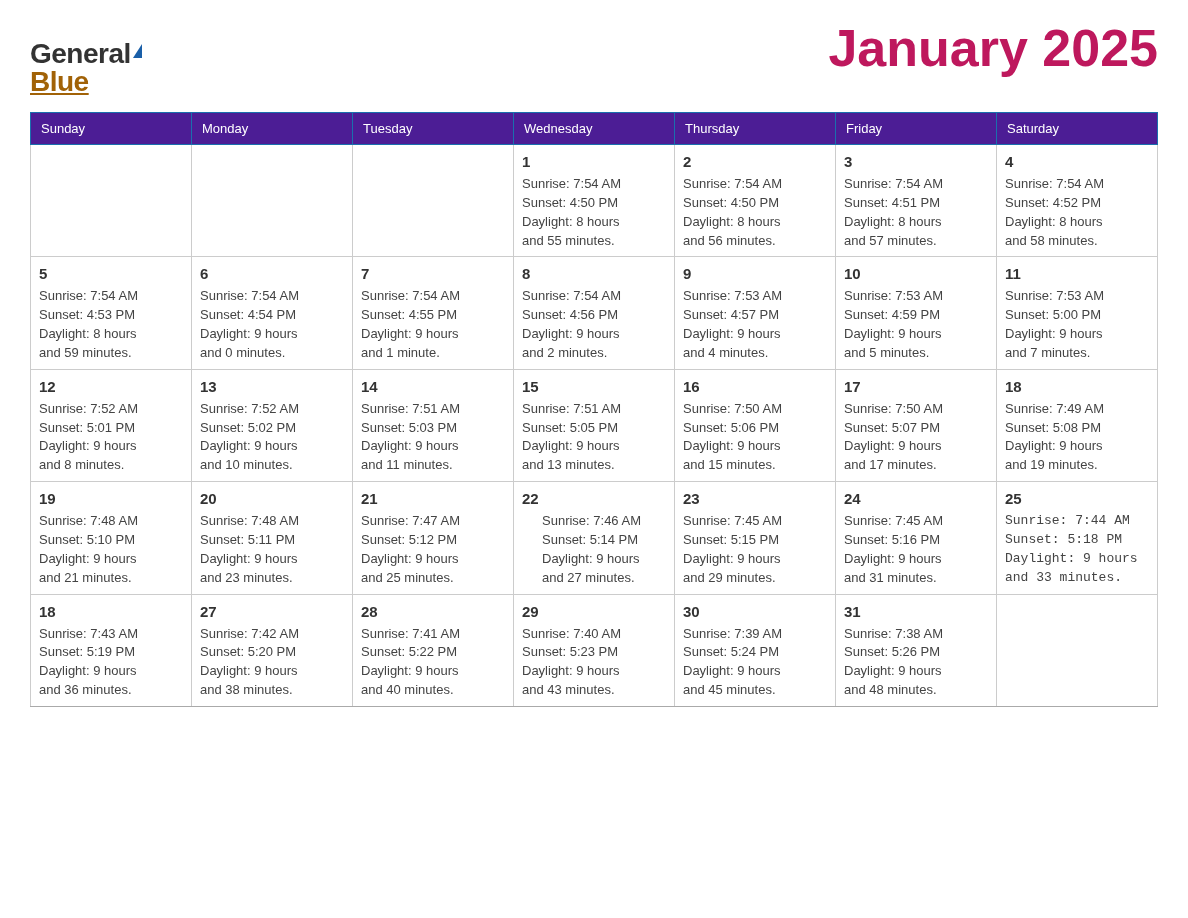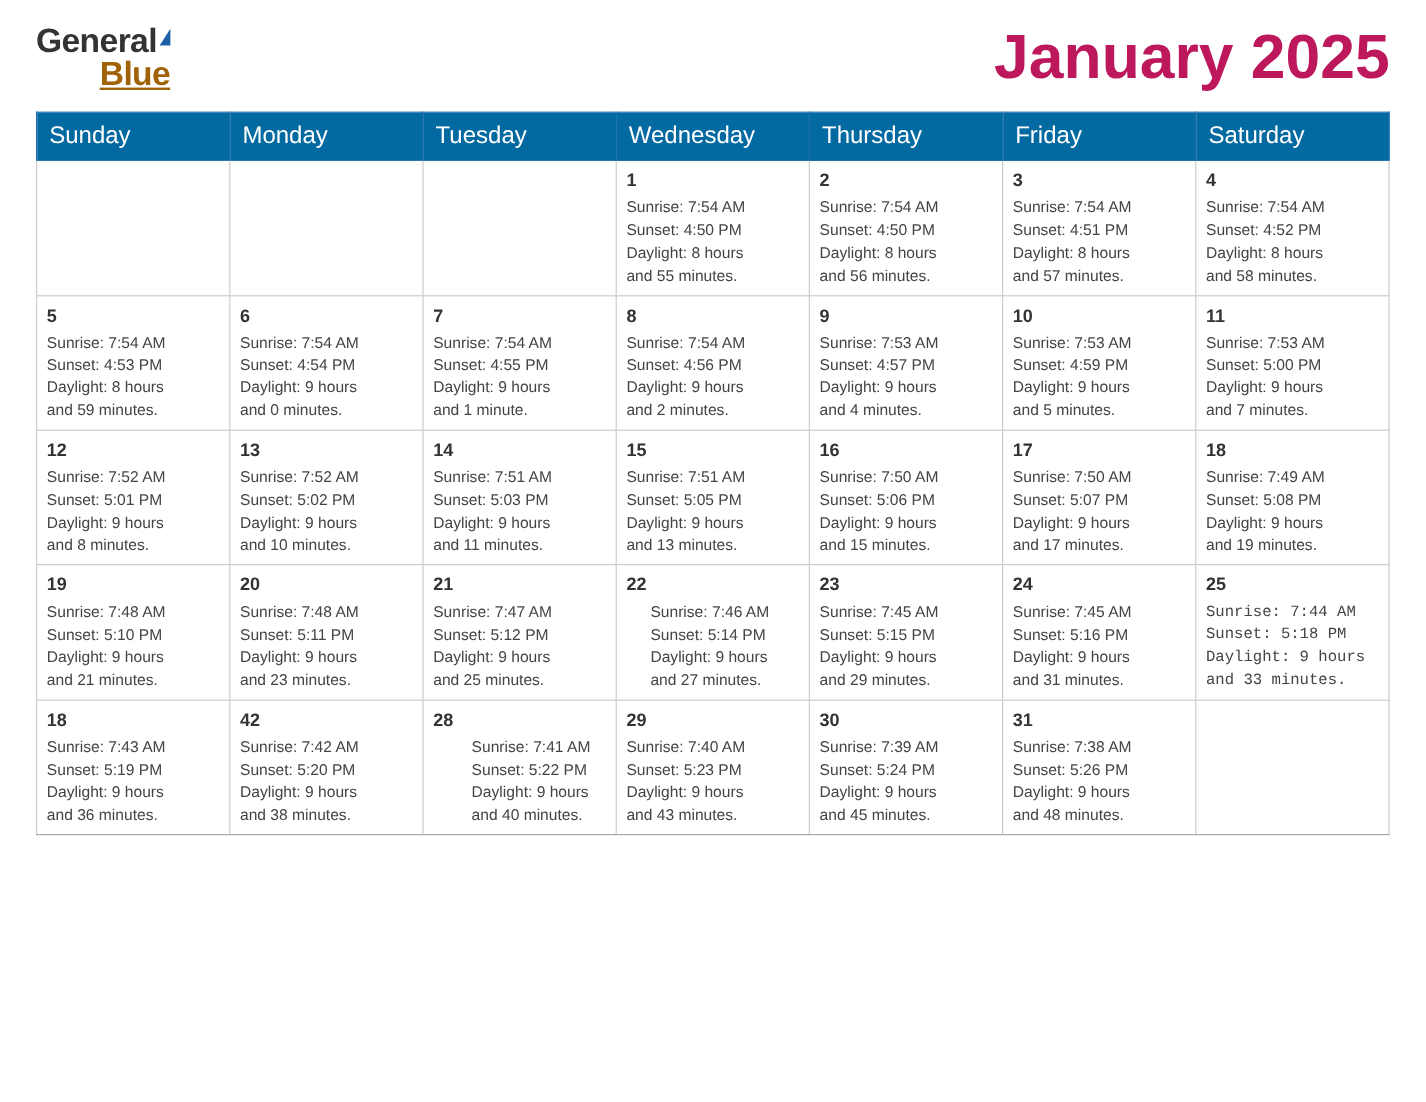--- a/index.html
+++ b/index.html
@@ -12,21 +12,22 @@
     }
     .header {
       display: flex;
       justify-content: space-between;
       align-items: flex-start;
       margin-bottom: 16px;
     }
     .logo {
       display: flex;
       flex-direction: column;
-      align-items: flex-end;
+      align-items: flex-start;
+      margin-top: 20px;
     }
     .logo-general {
       font-size: 28px;
       font-weight: bold;
       color: #333;
       line-height: 1;
       letter-spacing: -0.5px;
     }
     .logo-blue {
       font-size: 28px;
@@ -60,23 +61,23 @@
       font-size: 20px;
       color: #444;
       margin-top: 4px;
     }
     .calendar {
       width: 100%;
       border-collapse: collapse;
       border: 1px solid #aaa;
     }
     .calendar th {
-      background-color: #0369a1;
+      background-color: #4c1d95;
       color: #fff;
-      font-size: 20px;
+      font-size: 13px;
       font-weight: normal;
       padding: 8px 10px;
       text-align: left;
       border: 1px solid #1a6fad;
     }
     .calendar td {
       vertical-align: top;
       padding: 6px 8px;
       border: 1px solid #ccc;
       width: calc(100% / 7);
@@ -321,29 +322,29 @@
       </tr>
       <tr>
         <td>
           <span class="day-number">18</span>
           <div class="day-info" style="white-space: pre-line;">Sunrise: 7:43 AM
 Sunset: 5:19 PM
 Daylight: 9 hours
 and 36 minutes.</div>
         </td>
         <td>
-          <span class="day-number">42</span>
+          <span class="day-number">27</span>
           <div class="day-info" style="white-space: pre-line;">Sunrise: 7:42 AM
 Sunset: 5:20 PM
 Daylight: 9 hours
 and 38 minutes.</div>
         </td>
         <td>
           <span class="day-number">28</span>
-          <div class="day-info" style="white-space: pre-line; margin-left: 32px;">Sunrise: 7:41 AM
+          <div class="day-info" style="white-space: pre-line;">Sunrise: 7:41 AM
 Sunset: 5:22 PM
 Daylight: 9 hours
 and 40 minutes.</div>
         </td>
         <td>
           <span class="day-number">29</span>
           <div class="day-info" style="white-space: pre-line;">Sunrise: 7:40 AM
 Sunset: 5:23 PM
 Daylight: 9 hours
 and 43 minutes.</div>

